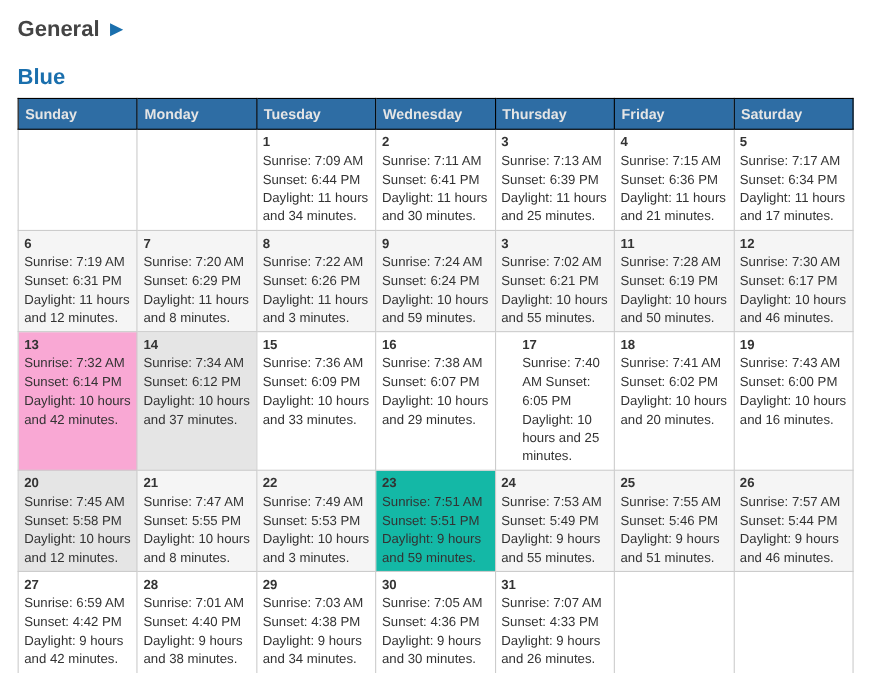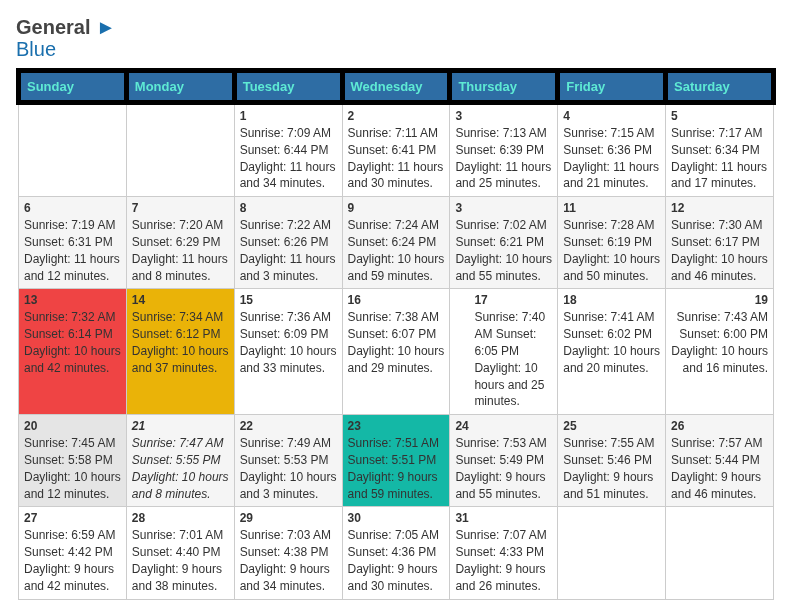--- a/index.html
+++ b/index.html
@@ -28,26 +28,26 @@
       font-size: 16px;
       color: #333;
     }
     table {
       width: 100%;
       border-collapse: collapse;
       table-layout: fixed;
     }
     th {
       background-color: #2e6da4;
-      color: #5eead4;
+      color: #e5e5e5;
       text-align: left;
       padding: 6px 6px;
       font-size: 13px;
       font-weight: bold;
-      border: 5px solid #000000;
+      border: 1px solid #000000;
     }
     td {
       border: 1px solid #ccc;
       vertical-align: top;
       padding: 4px 5px;
       font-size: 10.5px;
       color: #333;
       min-height: 80px;
       height: 85px;
     }
@@ -75,23 +75,24 @@
       font-size: 20px;
       font-weight: bold;
       color: #444;
       line-height: 1.1;
     }
     .logo-line1 .arrow-part {
       color: #1a6fad;
     }
     .logo-line2 {
       font-size: 20px;
-      font-weight: normal;
+      font-weight: bold;
       color: #1a6fad;
       line-height: 1.1;
+      margin-top: 21px;
     }
     .empty-cell {
       background: #fff;
     }
   </style>
 </head>
 <body>
 
 <div class="header-section">
   <div class="logo-container">
@@ -191,27 +192,27 @@
 Daylight: 10 hours and 50 minutes.</div>
         </td>
         <td style="background-color: rgb(245, 245, 245);">
           <div class="day-number">12</div>
           <div class="day-info">Sunrise: 7:30 AM
 Sunset: 6:17 PM
 Daylight: 10 hours and 46 minutes.</div>
         </td>
       </tr>
       <tr>
-        <td style="background-color: #ef4444;">
+        <td style="background-color: #f9a8d4;">
           <div class="day-number">13</div>
           <div class="day-info">Sunrise: 7:32 AM
 Sunset: 6:14 PM
 Daylight: 10 hours and 42 minutes.</div>
         </td>
-        <td style="background-color: #eab308;">
+        <td style="background-color: #e5e5e5;">
           <div class="day-number">14</div>
           <div class="day-info">Sunrise: 7:34 AM
 Sunset: 6:12 PM
 Daylight: 10 hours and 37 minutes.</div>
         </td>
         <td style="background-color: rgb(255, 255, 255);">
           <div class="day-number">15</div>
           <div class="day-info">Sunrise: 7:36 AM
 Sunset: 6:09 PM
 Daylight: 10 hours and 33 minutes.</div>
@@ -227,35 +228,35 @@
           <div class="day-info">Sunrise: 7:40 AM
 Sunset: 6:05 PM
 Daylight: 10 hours and 25 minutes.</div>
         </td>
         <td style="background-color: rgb(255, 255, 255);">
           <div class="day-number">18</div>
           <div class="day-info">Sunrise: 7:41 AM
 Sunset: 6:02 PM
 Daylight: 10 hours and 20 minutes.</div>
         </td>
-        <td style="background-color: rgb(255, 255, 255); text-align: right;">
+        <td style="background-color: rgb(255, 255, 255);">
           <div class="day-number">19</div>
           <div class="day-info">Sunrise: 7:43 AM
 Sunset: 6:00 PM
 Daylight: 10 hours and 16 minutes.</div>
         </td>
       </tr>
       <tr>
         <td style="background-color: #e5e5e5;">
           <div class="day-number">20</div>
           <div class="day-info">Sunrise: 7:45 AM
 Sunset: 5:58 PM
 Daylight: 10 hours and 12 minutes.</div>
         </td>
-        <td style="background-color: rgb(245, 245, 245); font-style: italic;">
+        <td style="background-color: rgb(245, 245, 245);">
           <div class="day-number">21</div>
           <div class="day-info">Sunrise: 7:47 AM
 Sunset: 5:55 PM
 Daylight: 10 hours and 8 minutes.</div>
         </td>
         <td style="background-color: rgb(245, 245, 245);">
           <div class="day-number">22</div>
           <div class="day-info">Sunrise: 7:49 AM
 Sunset: 5:53 PM
 Daylight: 10 hours and 3 minutes.</div>

